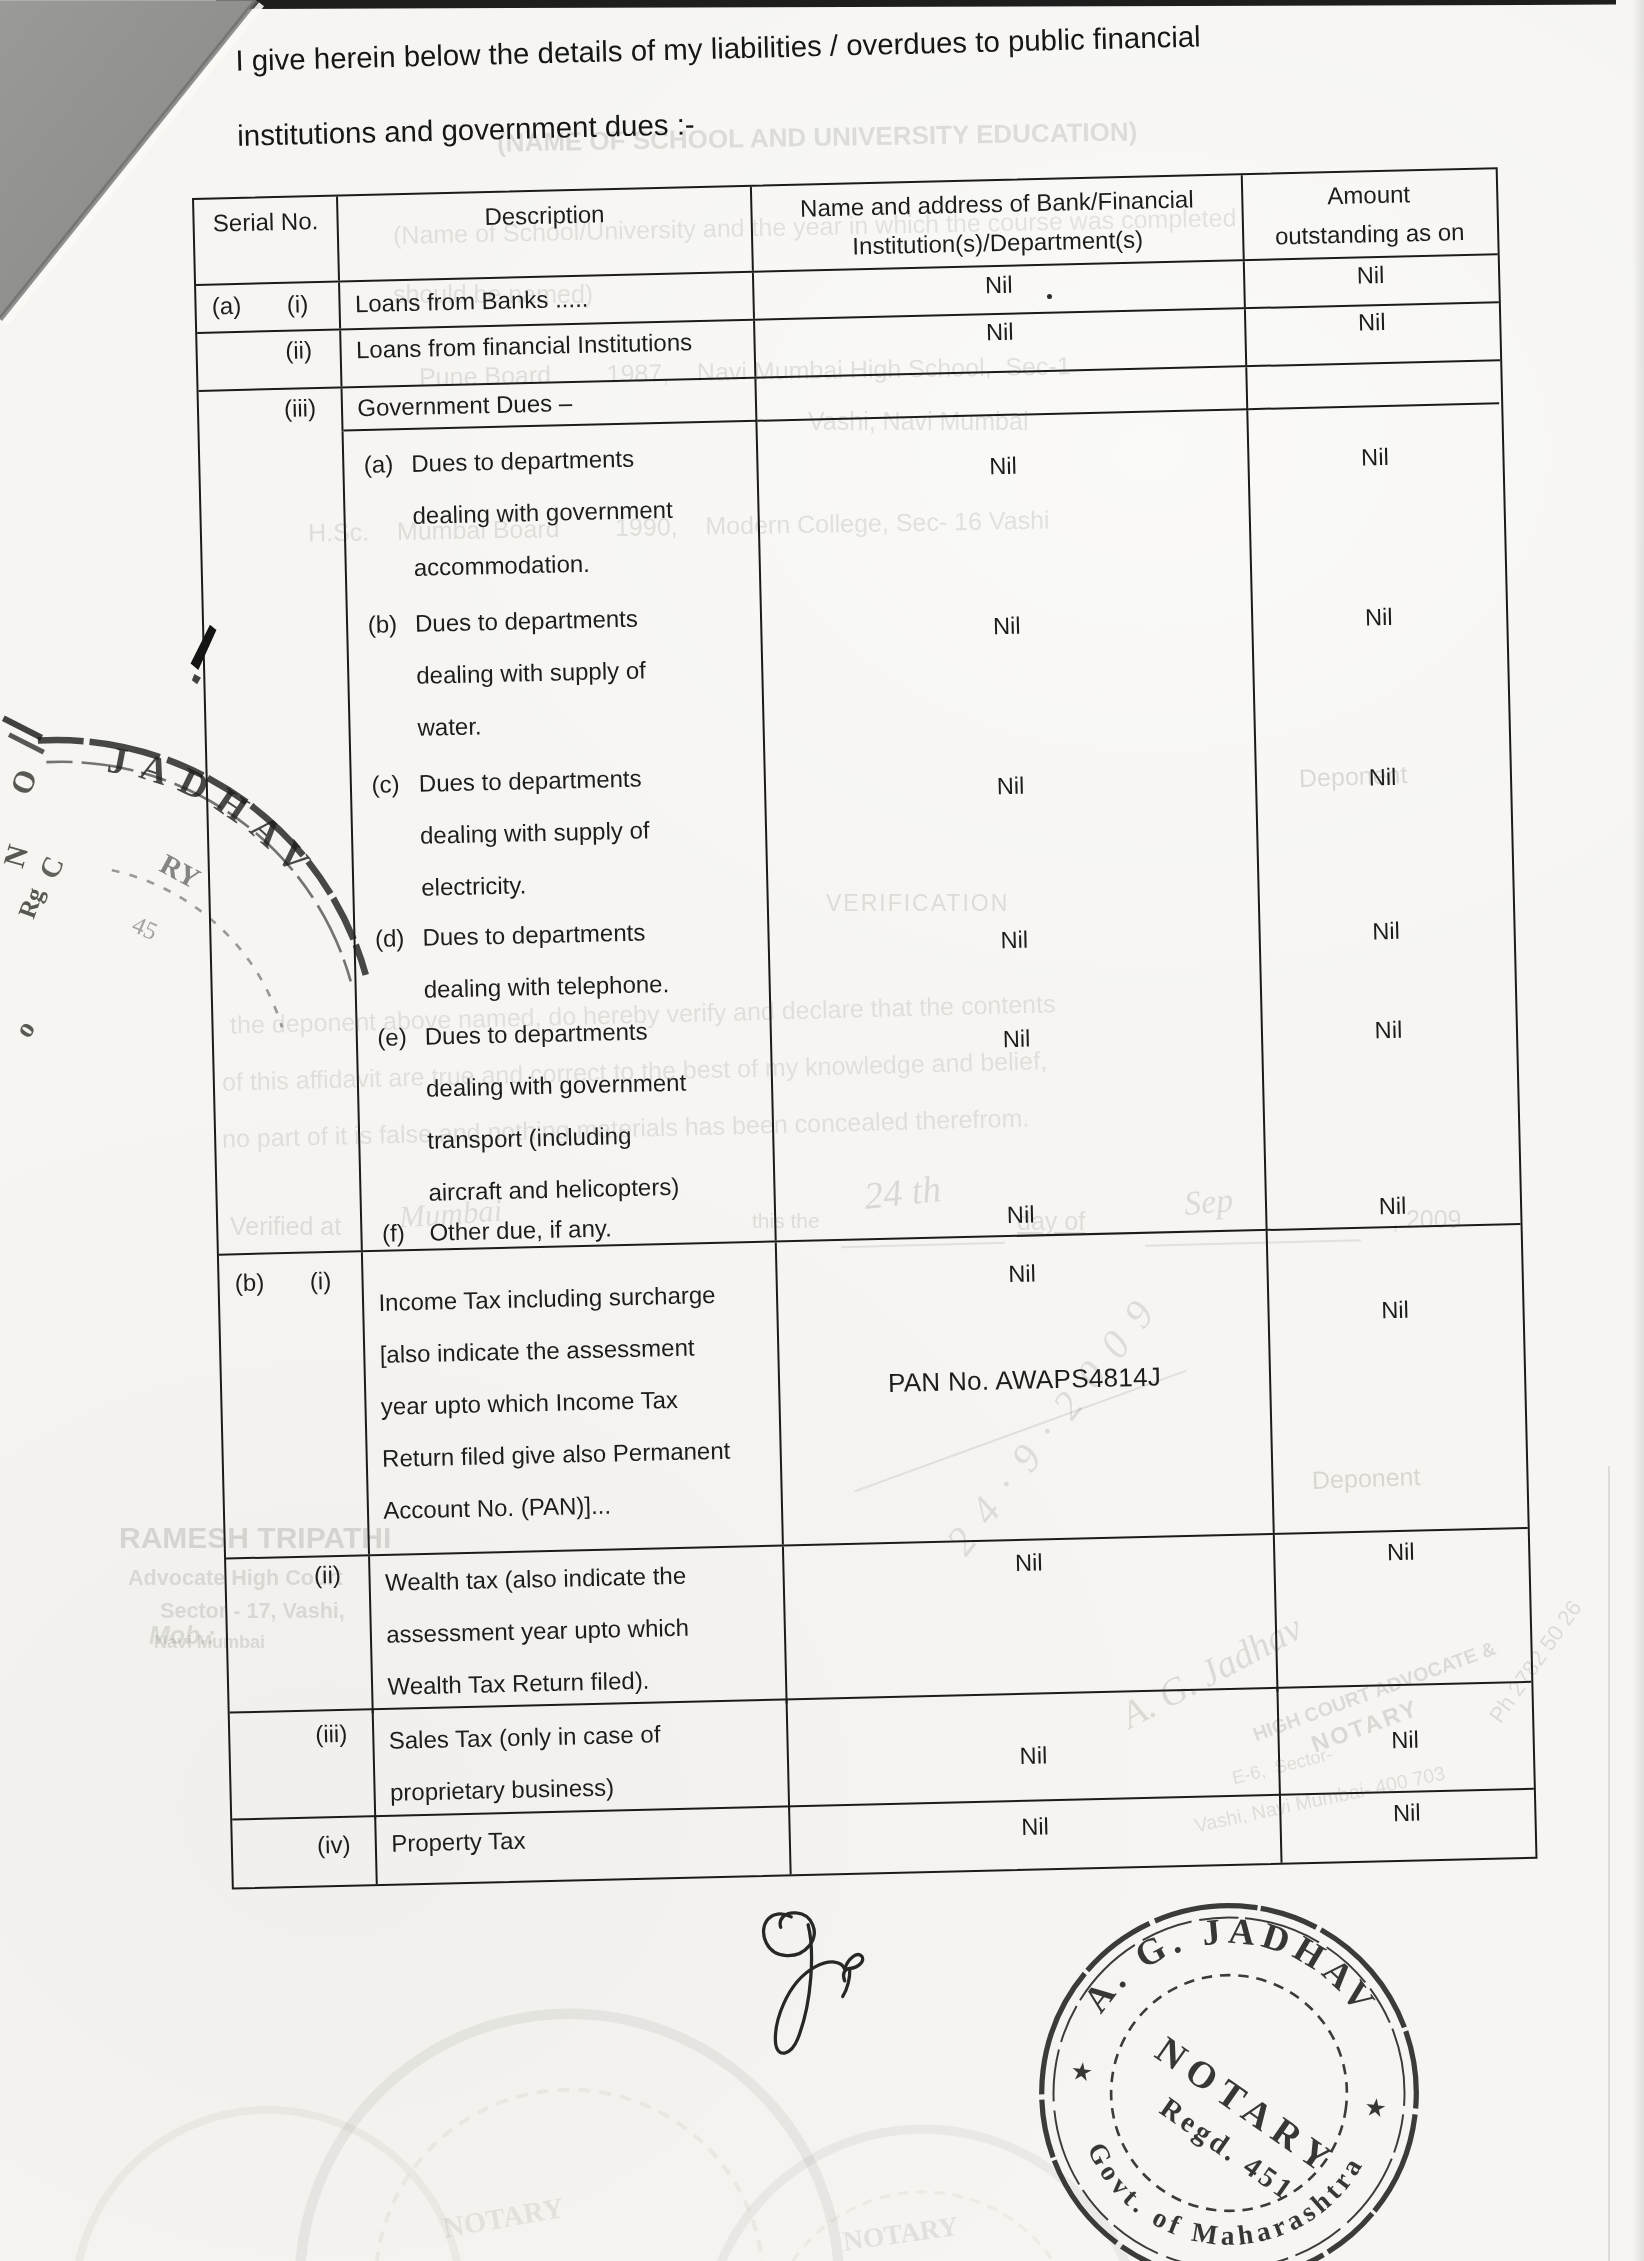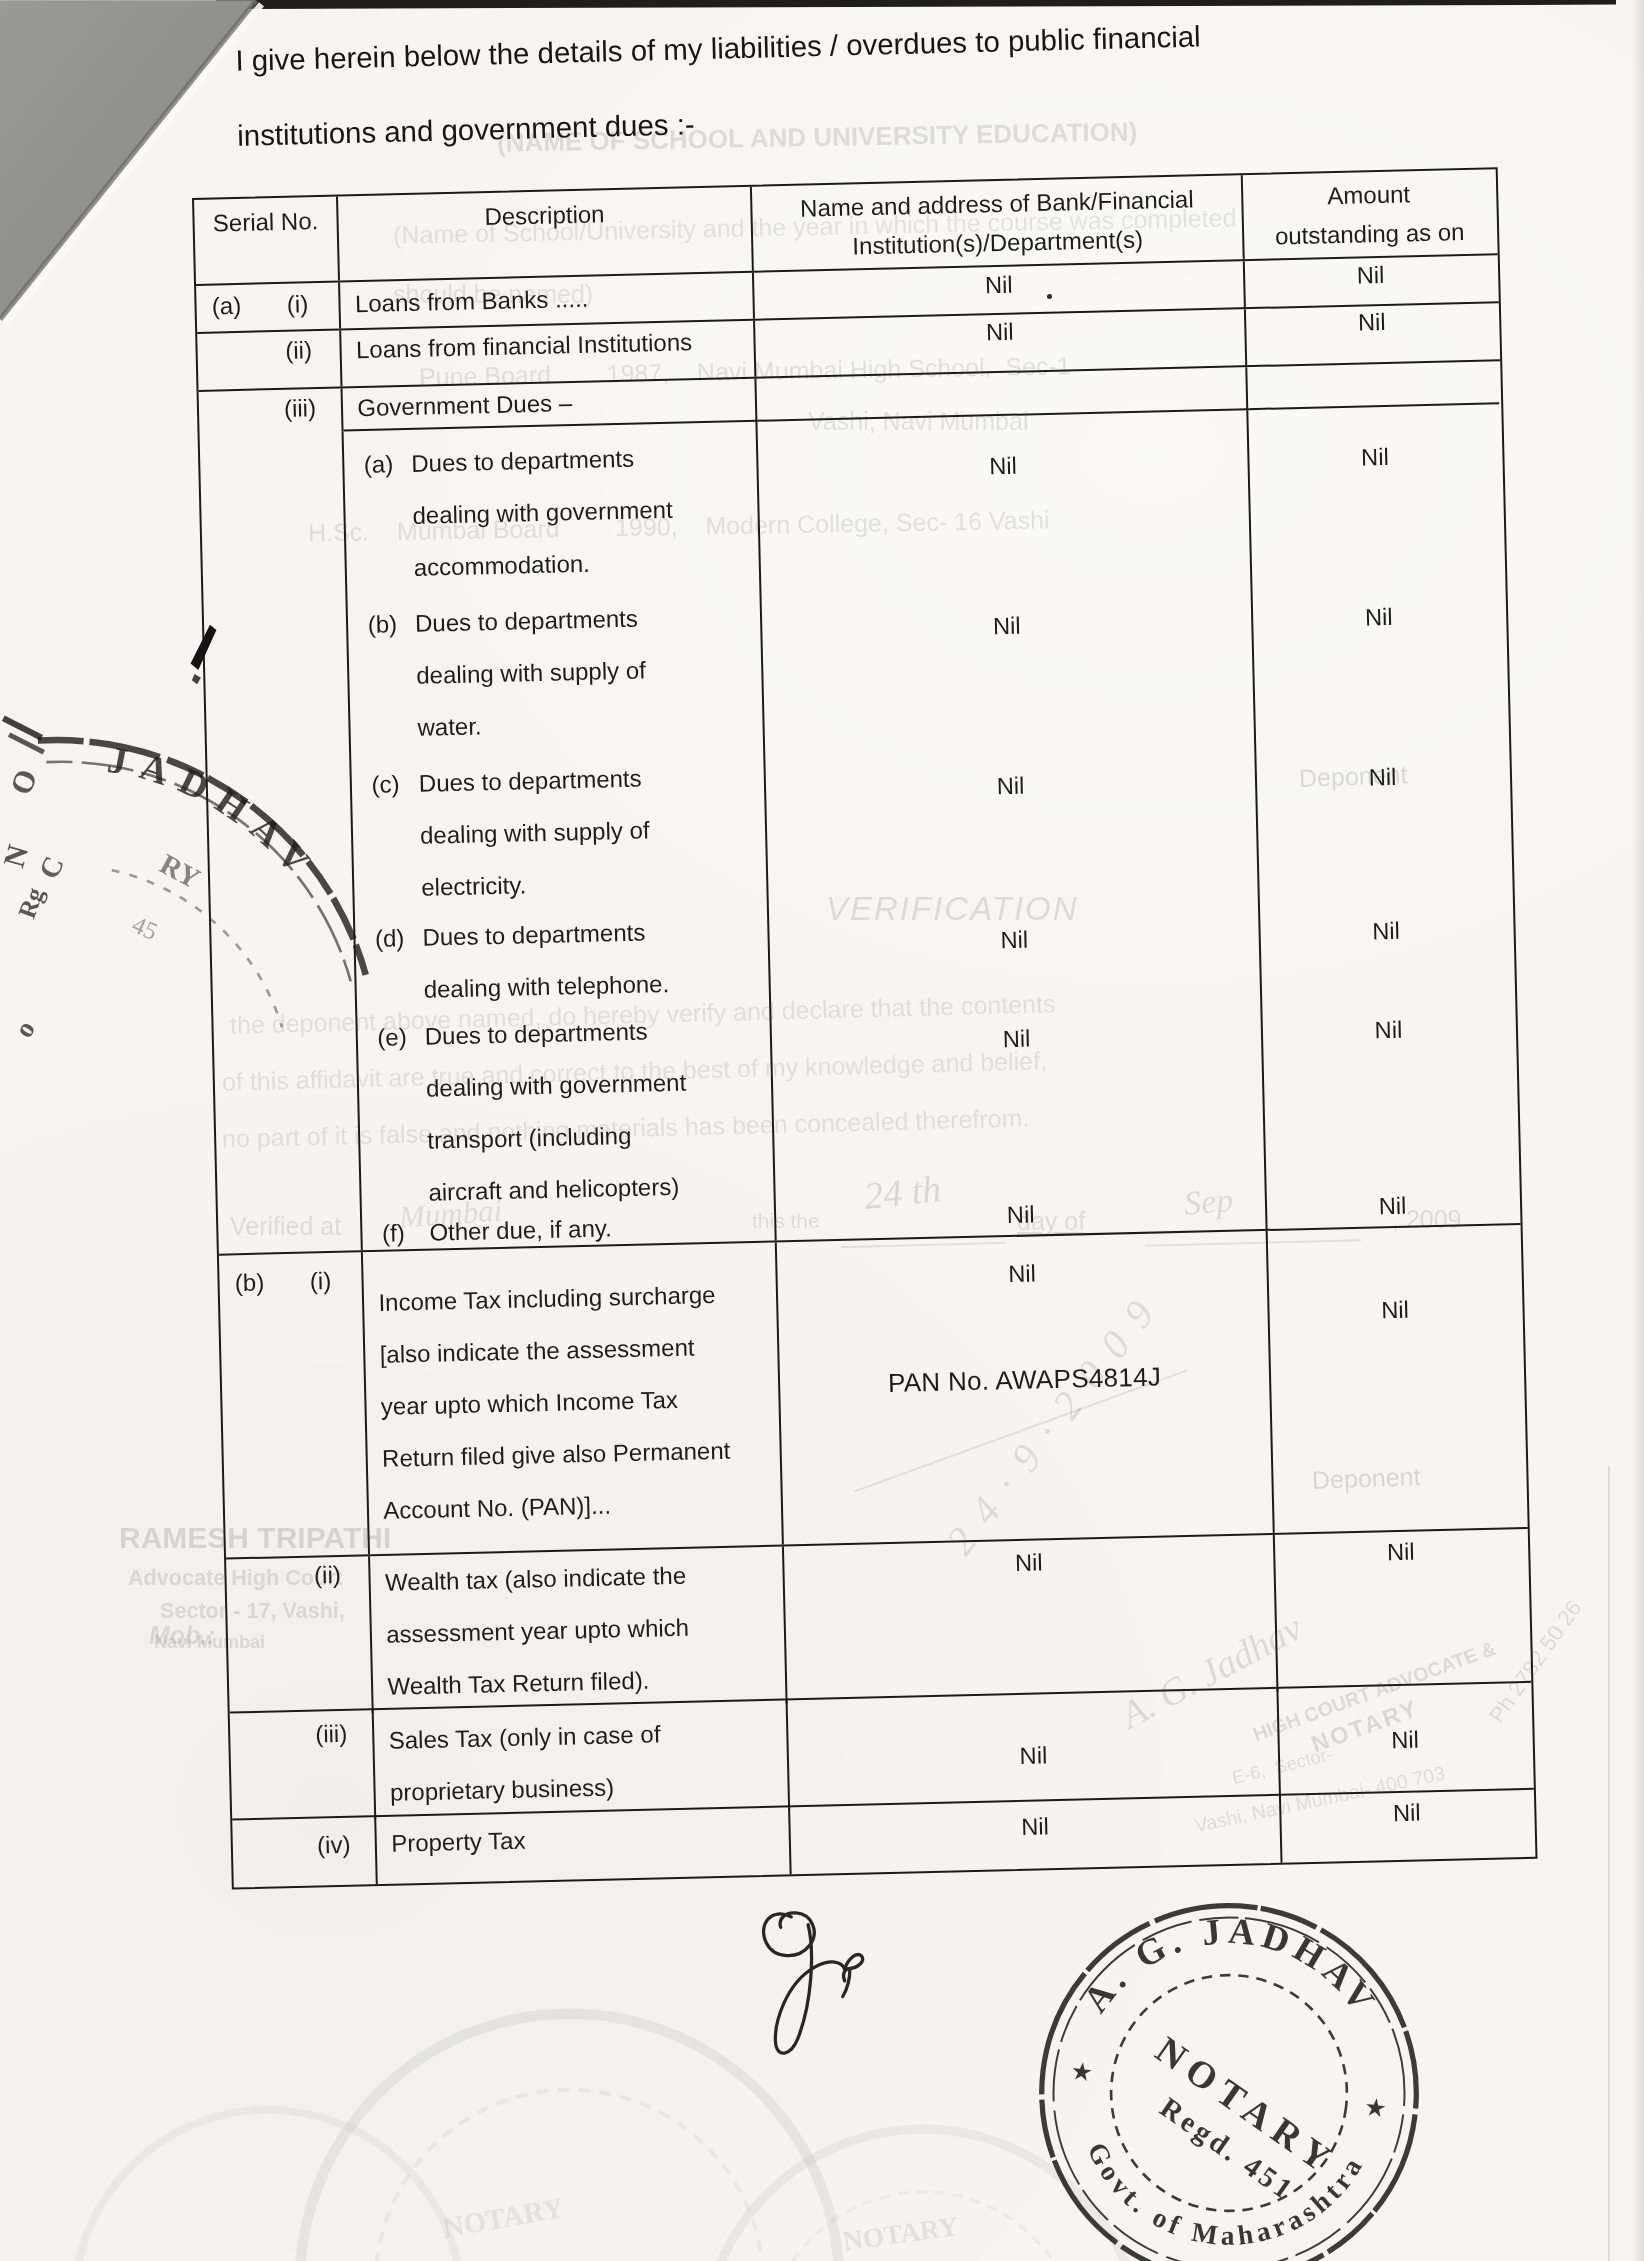--- a/index.html
+++ b/index.html
@@ -297,21 +297,21 @@
 
   <div class="hdot" style="left:1047px;top:294px;"></div>
 
   <div class="g" style="left:497px;top:122px;font-size:26px;font-weight:bold;opacity:.13;transform:rotate(-1deg);">(NAME OF SCHOOL AND UNIVERSITY EDUCATION)</div>
   <div class="g" style="left:393px;top:212px;font-size:25px;opacity:.11;transform:rotate(-1.2deg);">(Name of School/University and the year in which the course was completed</div>
   <div class="g" style="left:393px;top:280px;font-size:25px;opacity:.11;">should be named)</div>
   <div class="g" style="left:419px;top:357px;font-size:25px;opacity:.12;transform:rotate(-1deg);">Pune Board        1987,    Navi Mumbai High School,  Sec-1</div>
   <div class="g" style="left:808px;top:407px;font-size:25px;opacity:.12;">Vashi, Navi Mumbai</div>
   <div class="g" style="left:308px;top:512px;font-size:25px;opacity:.12;transform:rotate(-1deg);">H.Sc.    Mumbai Board        1990,    Modern College, Sec- 16 Vashi</div>
   <div class="g" style="left:1299px;top:762px;font-size:25px;opacity:.15;transform:rotate(-2deg);">Deponent</div>
-  <div class="g" style="left:826px;top:890px;font-size:33px;letter-spacing:2px;opacity:.13;font-style:italic;">VERIFICATION</div>
+  <div class="g" style="left:826px;top:890px;font-size:23px;letter-spacing:2px;opacity:.13;">VERIFICATION</div>
   <div class="g" style="left:230px;top:1000px;font-size:25px;opacity:.11;transform:rotate(-1.5deg);">the deponent above named, do hereby verify and declare that the contents</div>
   <div class="g" style="left:222px;top:1057px;font-size:25px;opacity:.11;transform:rotate(-1.5deg);">of this affidavit are true and correct to the best of my knowledge and belief,</div>
   <div class="g" style="left:222px;top:1114px;font-size:25px;opacity:.11;transform:rotate(-1.5deg);">no part of it is false and nothing materials has been concealed therefrom.</div>
   <div class="g" style="left:230px;top:1212px;font-size:25px;opacity:.12;">Verified at</div>
   <div class="g gi" style="left:399px;top:1196px;font-size:31px;opacity:.12;transform:rotate(-4deg);">Mumbai</div>
   <div class="g" style="left:752px;top:1209px;font-size:21px;opacity:.12;">this the</div>
   <div class="g gi" style="left:864px;top:1170px;font-size:38px;opacity:.14;transform:rotate(-6deg);">24 th</div>
   <div class="g" style="left:1017px;top:1207px;font-size:25px;opacity:.12;text-decoration:underline;">day of</div>
   <div class="g gi" style="left:1184px;top:1183px;font-size:34px;opacity:.13;transform:rotate(-5deg);">Sep</div>
   <div class="g" style="left:1392px;top:1205px;font-size:25px;opacity:.13;">, 2009</div>

